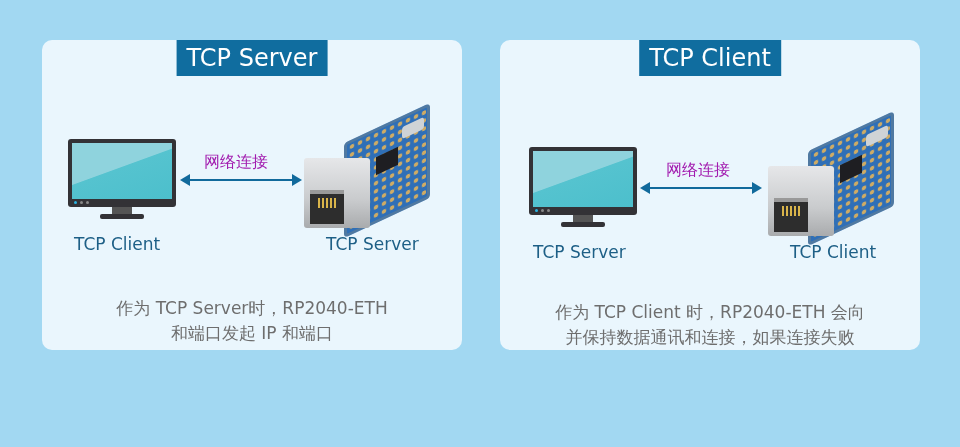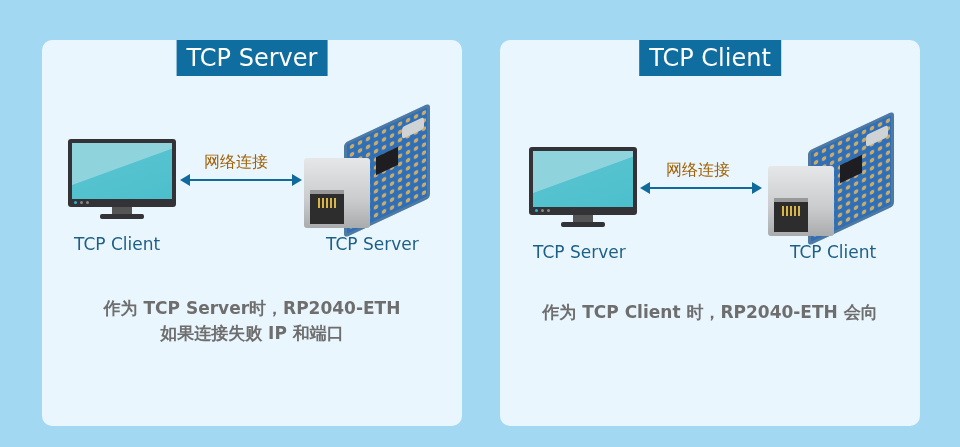--- a/index.html
+++ b/index.html
@@ -1,21 +1,21 @@
 <!DOCTYPE html>
 <html><head>
 <meta charset="utf-8">
 <style>
   html, body { margin:0; padding:0; }
   body {
     width:960px; height:447px; background:#a2d8f2; position:relative; overflow:hidden;
     font-family: "DejaVu Sans", "Liberation Sans", sans-serif;
   }
   .card {
-    position:absolute; top:40px; width:420px; height:386px;
+    position:absolute; top:40px; width:420px; height:310px;
     background:#eaf6fd; border-radius:10px;
   }
   .card.left { left:42px; }
   .card.right { left:500px; }
   .title-badge {
     position:absolute; top:0; left:50%; transform:translateX(-50%);
     background:#106d9f; color:#ffffff; font-size:24px;
     padding:0 10px; height:36px; line-height:36px; white-space:nowrap;
   }
   .monitor { position:absolute; width:108px; height:82px; }
@@ -32,21 +32,21 @@
   .monitor .dots span:first-child { background:#2bb3e0; }
   .monitor .neck { position:absolute; left:44px; top:68px; width:20px; height:8px; background:#555; }
   .monitor .base { position:absolute; left:32px; top:75px; width:44px; height:5px; background:#333236; border-radius:2px; }
 
   .arrow { position:absolute; height:12px; }
   .arrow .line { position:absolute; left:6px; right:6px; top:5px; height:2px; background:#116a9c; }
   .arrow .head-l { position:absolute; left:0; top:0; width:0; height:0;
     border-top:6px solid transparent; border-bottom:6px solid transparent; border-right:10px solid #116a9c; }
   .arrow .head-r { position:absolute; right:0; top:0; width:0; height:0;
     border-top:6px solid transparent; border-bottom:6px solid transparent; border-left:10px solid #116a9c; }
-  .arrow-label { position:absolute; font-size:16px; color:#a16207; white-space:nowrap; }
+  .arrow-label { position:absolute; font-size:16px; color:#a21caf; white-space:nowrap; }
 
   .board { position:absolute; width:130px; height:120px; }
   .board .pcb {
     position:absolute; left:40px; top:5px; width:86px; height:95px;
     background:#2f6fb7; border-radius:4px; transform:skewY(-25deg) rotate(0deg);
     box-shadow: inset 0 0 0 3px #d5a44c33;
   }
   .board .pins { position:absolute; left:44px; top:8px; width:78px; height:88px;
     background-image:radial-gradient(circle, #e0b25c 2px, transparent 2.5px);
     background-size:8px 8px; transform:skewY(-25deg); opacity:.9; }
@@ -65,21 +65,21 @@
     content:""; position:absolute; left:8px; top:4px; width:18px; height:10px;
     background:repeating-linear-gradient(90deg,#d9b44a 0 2px,#2d2d2d 2px 4px);
   }
 
   .node-label { position:absolute; font-size:17px; color:#1d5f86; white-space:nowrap; }
 
   .desc {
     position:absolute; left:0; width:420px; text-align:center;
     font-size:17px; line-height:25px; color:#6e6e6e;
   }
-  .desc div { white-space:nowrap;font-weight:bold; }
+  .desc div { white-space:nowrap; }
 </style>
 </head>
 <body>
 
 <div class="card left">
   <div class="title-badge">TCP Server</div>
 
   <div class="monitor" style="left:26px; top:99px;">
     <div class="frame"></div>
       <div class="screen"></div>
@@ -106,21 +106,21 @@
       <div class="usb"></div>
     <div class="rj45"></div>
       <div class="port"></div>
   </div>
 
   <div class="node-label" style="left:32px; top:194px;">TCP Client</div>
   <div class="node-label" style="left:284px; top:194px;">TCP Server</div>
 
   <div class="desc" style="top:256px;">
     <div>作为 TCP Server时，RP2040-ETH</div>
-    <div>如果连接失败 IP 和端口</div>
+    <div>和端口发起 IP 和端口</div>
   </div>
 </div>
 
 <div class="card right">
   <div class="title-badge">TCP Client</div>
 
   <div class="monitor" style="left:29px; top:107px;">
     <div class="frame"></div>
       <div class="screen"></div>
     <div class="dots">
@@ -146,14 +146,15 @@
       <div class="usb"></div>
     <div class="rj45"></div>
       <div class="port"></div>
   </div>
 
   <div class="node-label" style="left:33px; top:202px;">TCP Server</div>
   <div class="node-label" style="left:290px; top:202px;">TCP Client</div>
 
   <div class="desc" style="top:260px;">
     <div>作为 TCP Client 时，RP2040-ETH 会向</div>
+    <div>并保持数据通讯和连接，如果连接失败</div>
   </div>
 </div>
 
 </body></html>

